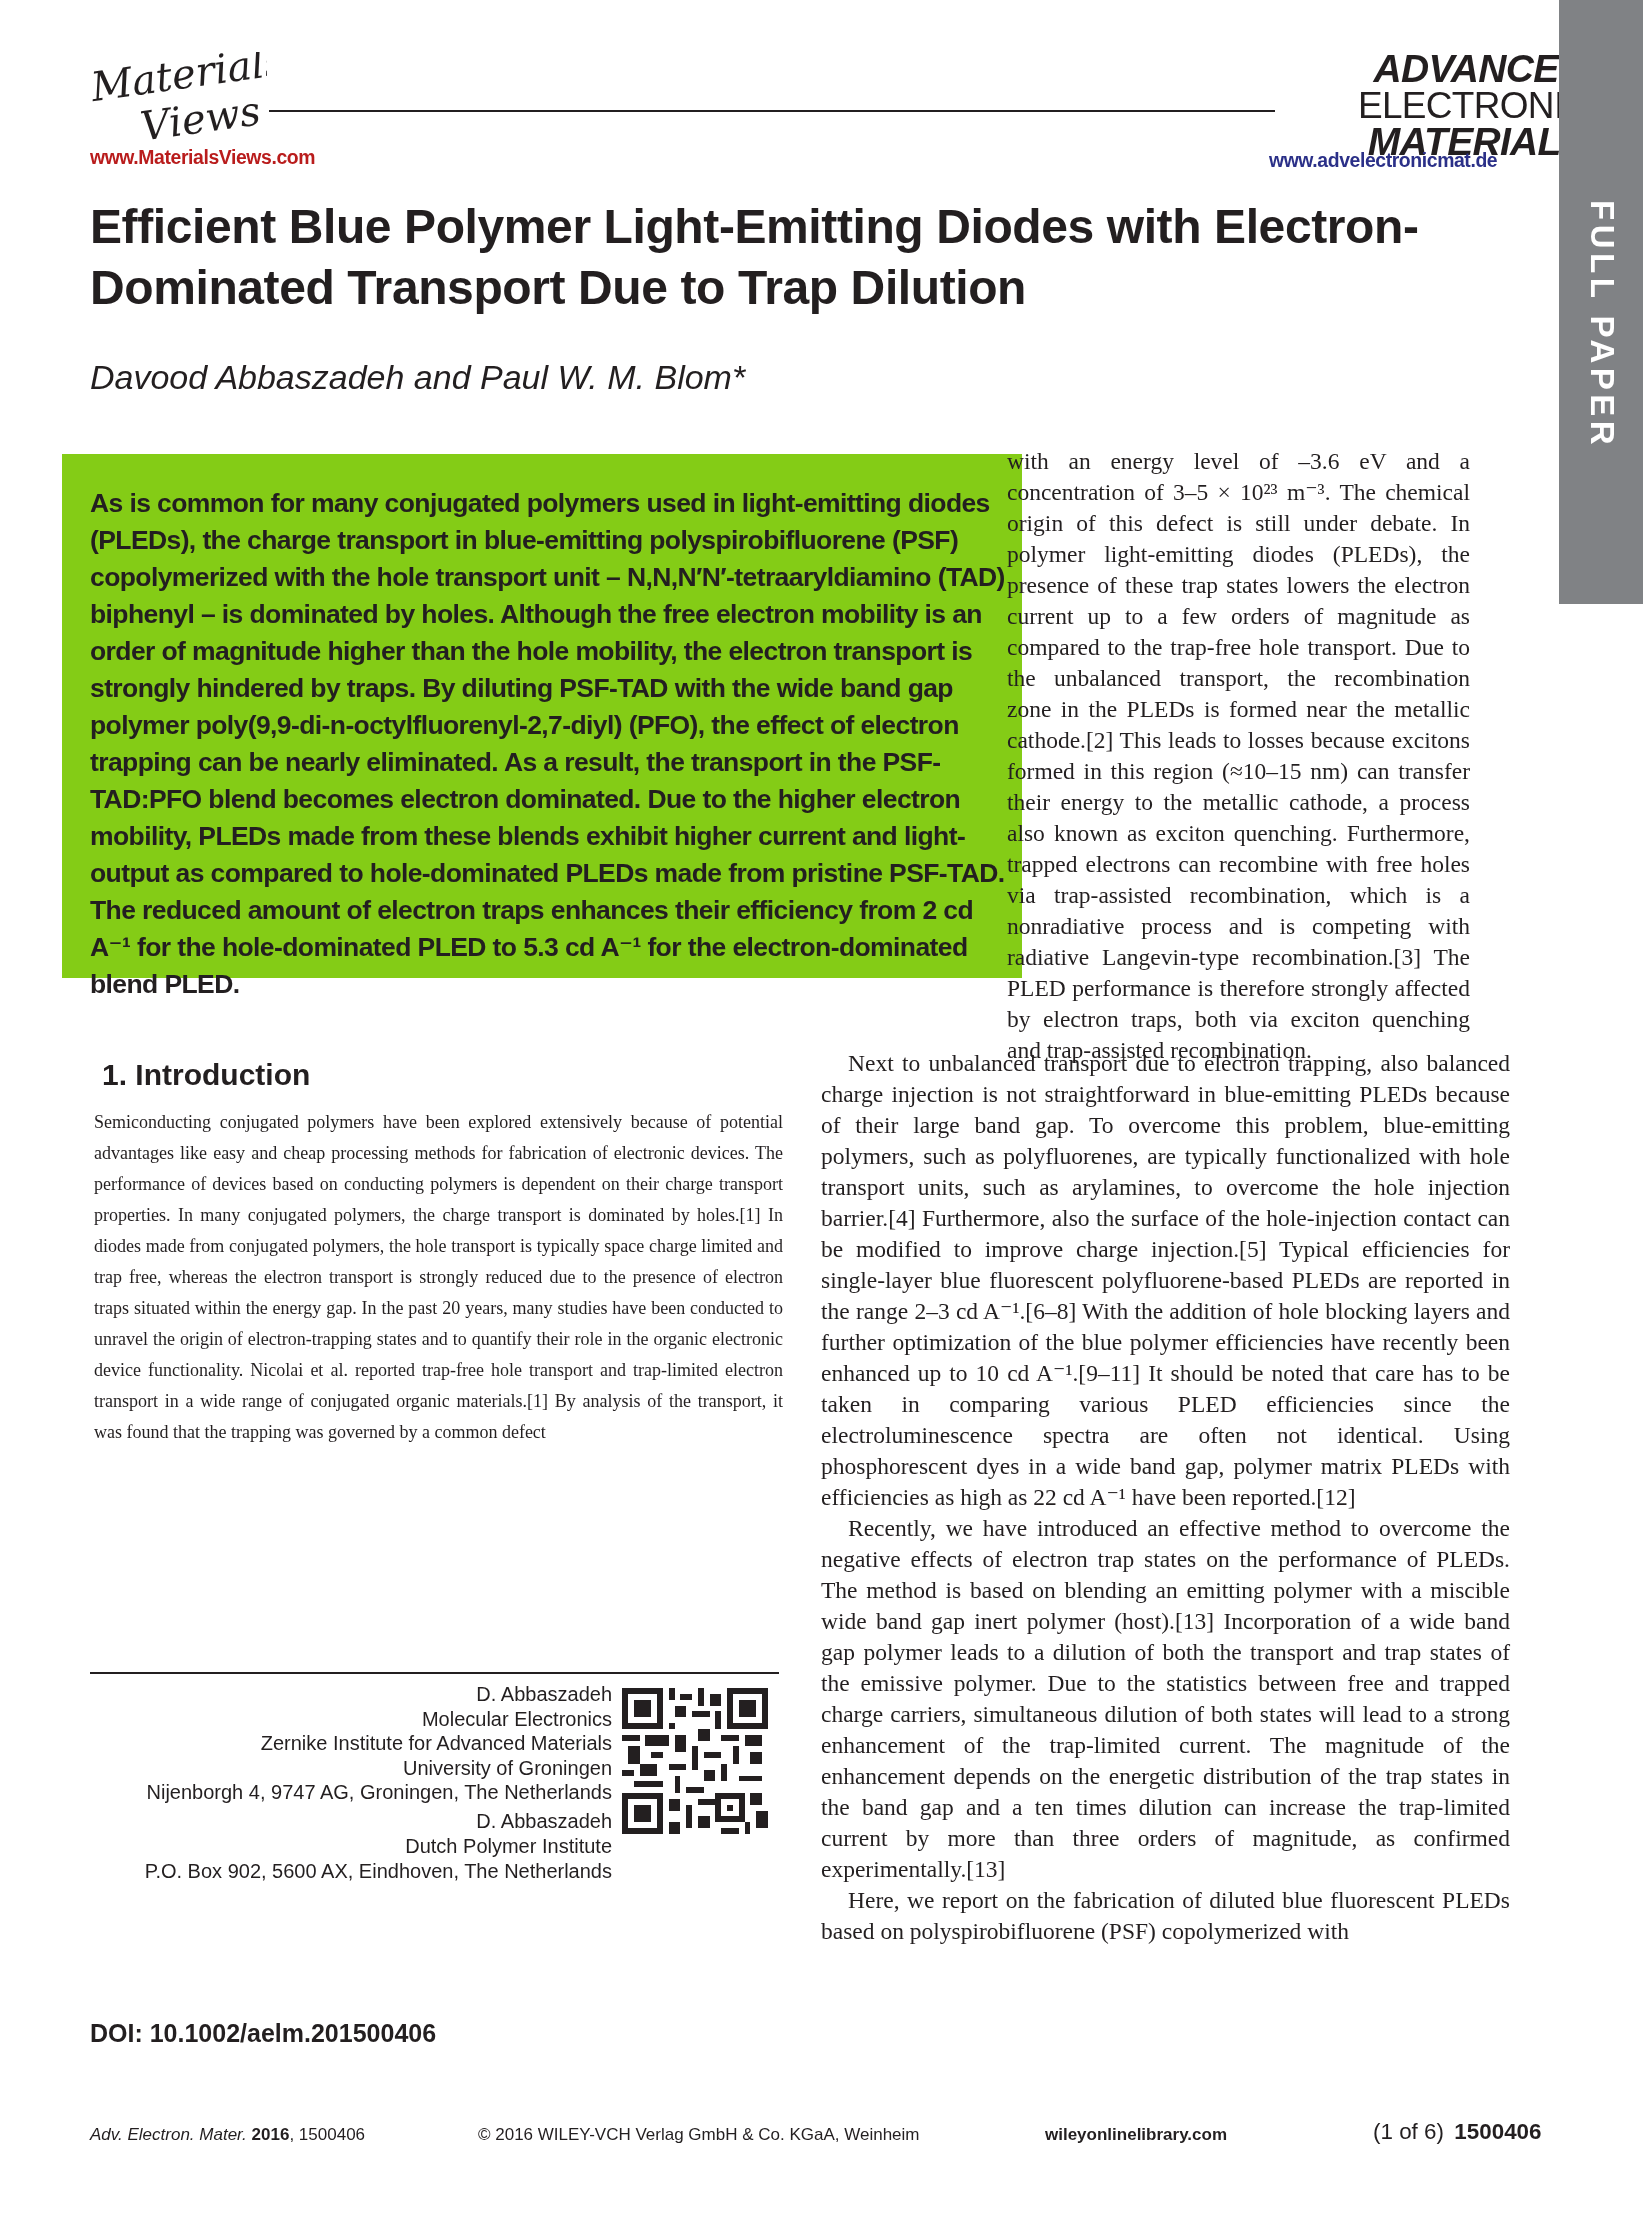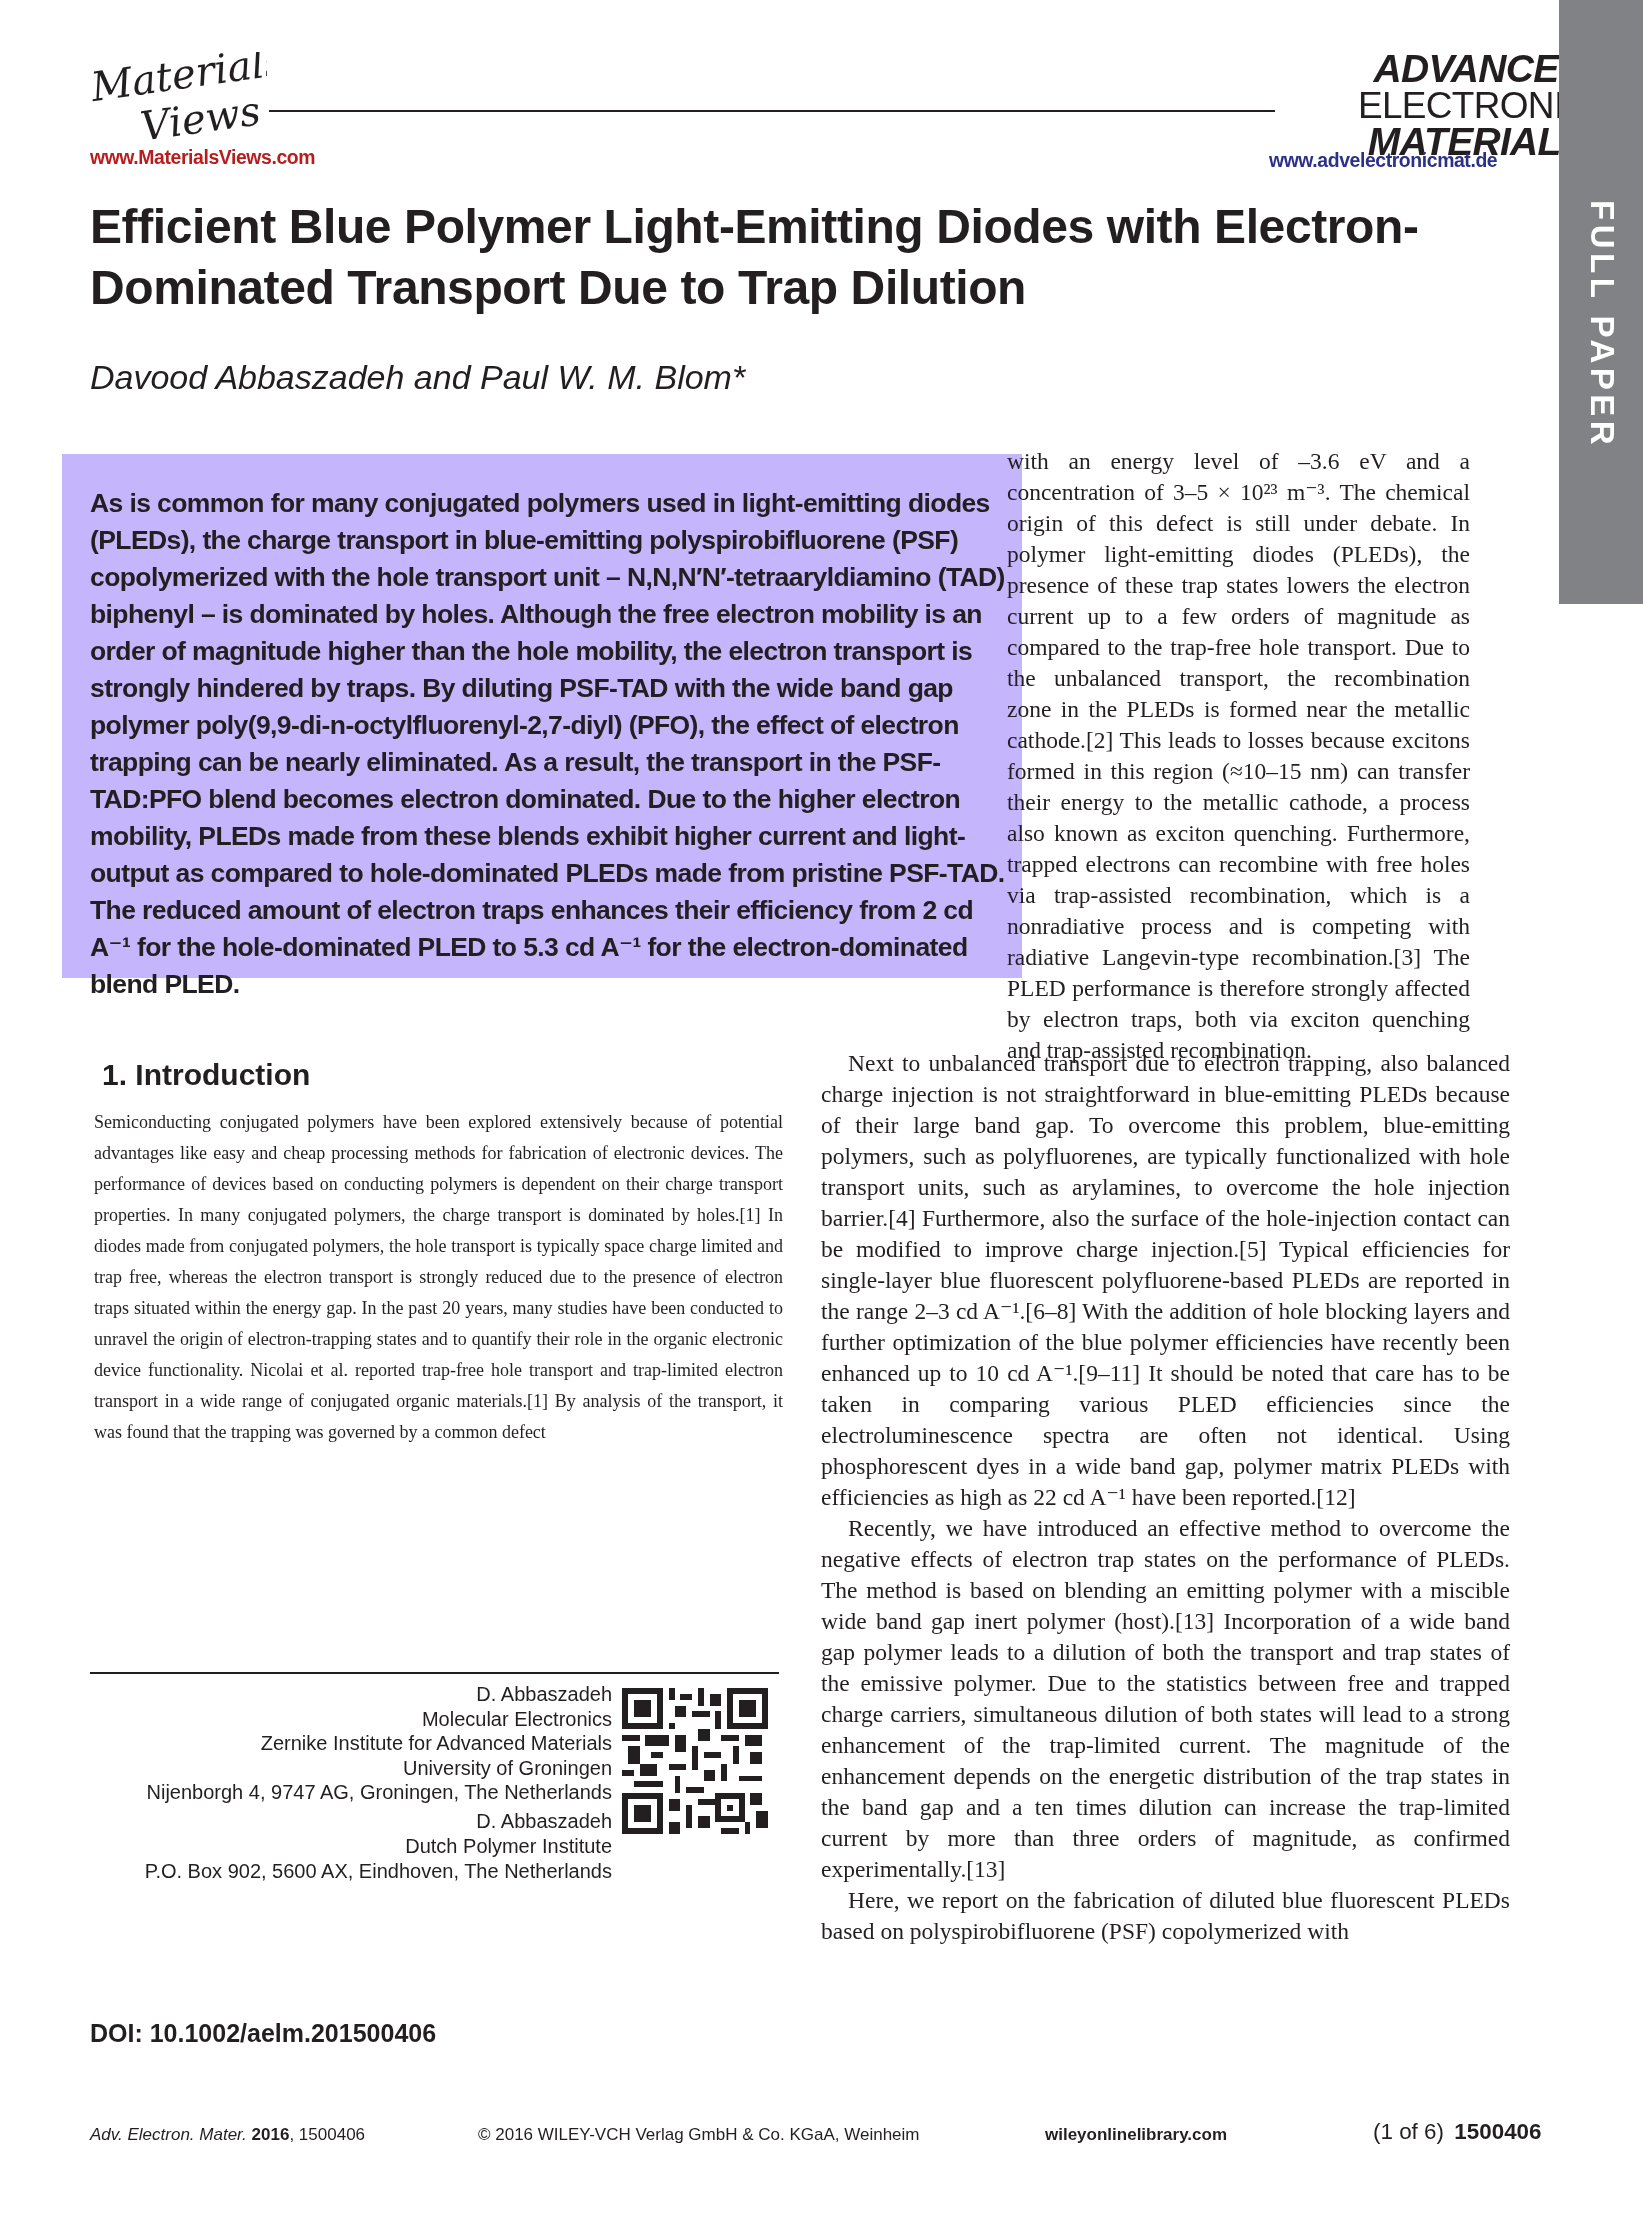--- a/index.html
+++ b/index.html
@@ -19,21 +19,21 @@
   #aem-logo .l3 { font-size: 39px; font-weight: 900; font-style: italic; letter-spacing: -0.7px; display:block; margin-top: -1.5px; }
   #aem-url { left: 1269px; top: 149px; width: 243px; font-size: 19.4px; color: #2b3088; font-weight: bold; letter-spacing: -0.4px; }
 
   #side-tab { left: 1559px; top: 0; width: 85px; height: 604px; background: #808285; }
   #side-tab-label { position: absolute; left: 50%; top: 200px; transform: translateX(-50%); writing-mode: vertical-rl; color: #ffffff; font-weight: 900; font-size: 33px; letter-spacing: 4.5px; }
 
   #title { left: 90px; top: 196px; width: 1455px; font-size: 48px; font-weight: bold; line-height: 61px; letter-spacing: -0.4px; }
   #authors { left: 90px; top: 358px; font-size: 34px; font-style: italic; }
 
   
-  #abstract-box { left: 62px; top: 454px; width: 960px; height: 524px; background: #c4b5fd; }
+  #abstract-box { left: 62px; top: 454px; width: 960px; height: 524px; background: #84cc16; }
   #abstract-text { position: absolute; left: 28px; top: 31px; width: 918px; font-size: 26.5px; font-weight: bold; line-height: 37px; letter-spacing: -0.6px; }
 
   
   #right-top { left: 1007px; top: 446px; width: 463px; font-size: 23.5px; line-height: 31px; text-align: justify; }
   .para { margin: 0; }
   .indent { text-indent: 27px; }
 
   #right-col { left: 821px; top: 1048px; width: 689px; font-size: 23.5px; line-height: 31px; text-align: justify; }
 
   #intro-heading { left: 90px; top: 1046px; font-size: 30px; font-weight: bold; }

